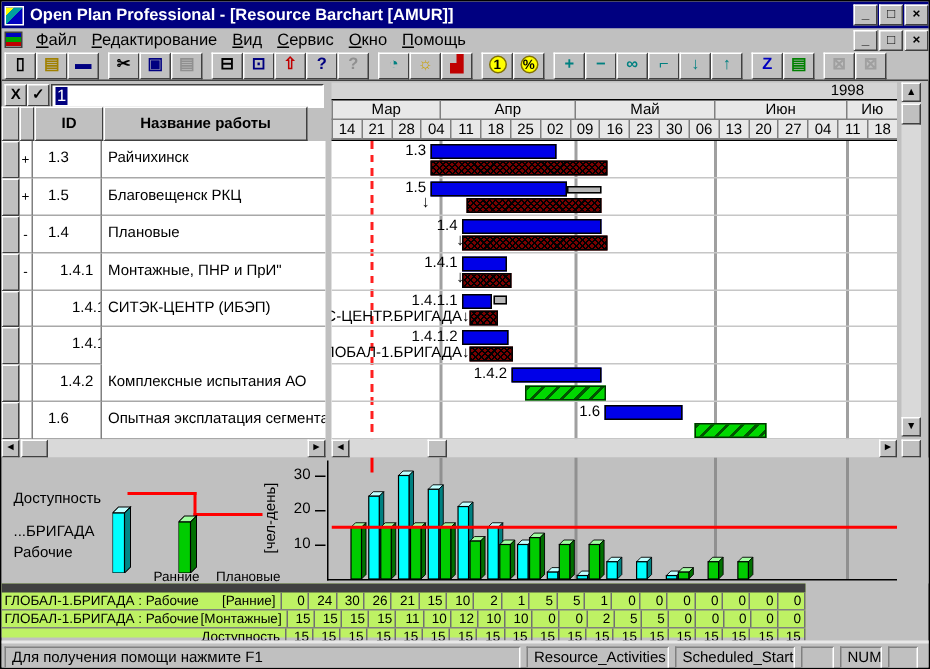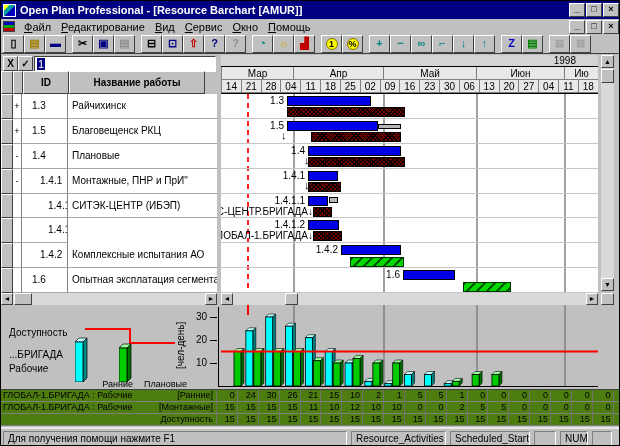--- a/index.html
+++ b/index.html
@@ -84,22 +84,22 @@
   
   .histbg{position:absolute;left:0;top:304px;width:620px;height:84px;background:#c0c0c0;}
   .axisline{position:absolute;background:#000;}
   .ticklbl{position:absolute;font-size:10px;width:18px;text-align:right;line-height:10px;}
   .unitlbl{position:absolute;font-size:10px;writing-mode:vertical-rl;transform:rotate(180deg);
            text-align:center;}
   .legendtxt{position:absolute;font-size:10px;line-height:12px;}
   .redseg{position:absolute;background:#ff0000;}
   .legbarlbl{position:absolute;font-size:9px;text-align:right;margin-left:28px;}
   
-  .btable{position:absolute;left:0;top:388px;width:620px;height:36px;background:#4d7c0f;
-          border-top:1px solid #404040;}
+  .btable{position:absolute;left:0;top:388px;width:536px;height:36px;background:#bef264;
+          border-top:6px solid #404040;}
   .brow{display:flex;height:12px;border-bottom:1px solid #808080;font-size:9px;}
   .blabel{width:156px;padding-left:2px;white-space:nowrap;overflow:hidden;line-height:11px;}
   .btag{width:60px;text-align:right;padding-right:3px;border-right:1px solid #707070;line-height:11px;}
   .bval{width:20.89px;text-align:right;padding-right:2px;border-right:1px solid #707070;line-height:11px;}
   
   .statusbar{position:absolute;left:0;top:426px;width:620px;height:20px;background:#c0c0c0;
              border-top:2px solid #e8e8e8;display:flex;align-items:center;padding-left:2px;font-size:10px;}
   .spanel{height:15px;border:1px solid;border-color:#808080 #fff #fff #808080;
           padding:0 4px;line-height:13px;margin-right:4px;white-space:nowrap;overflow:hidden;}
 </style>

